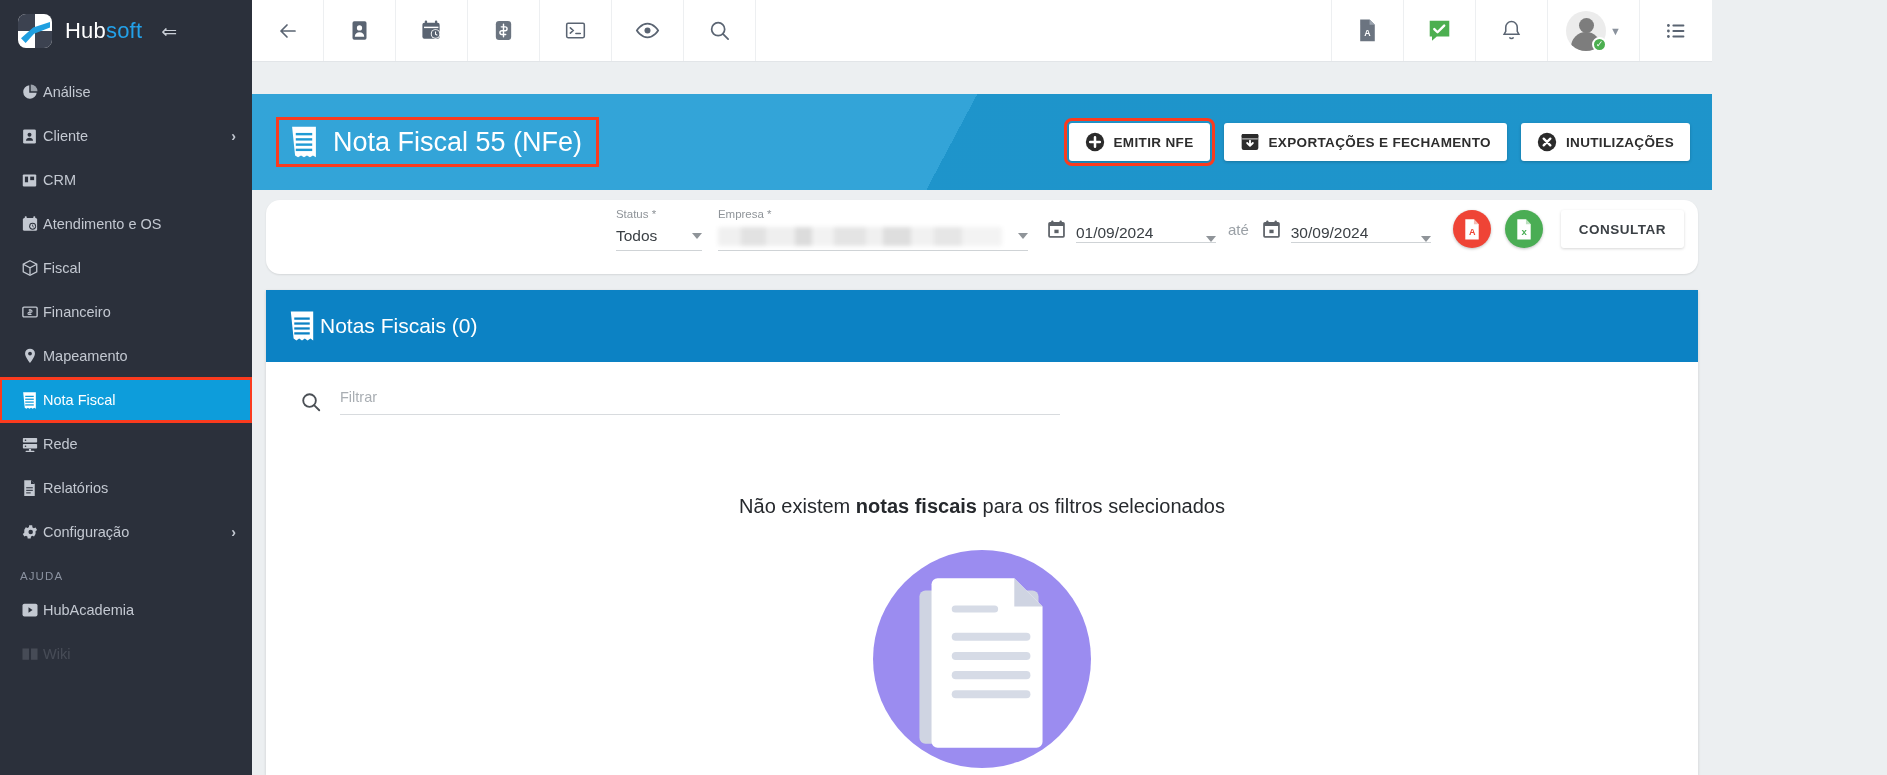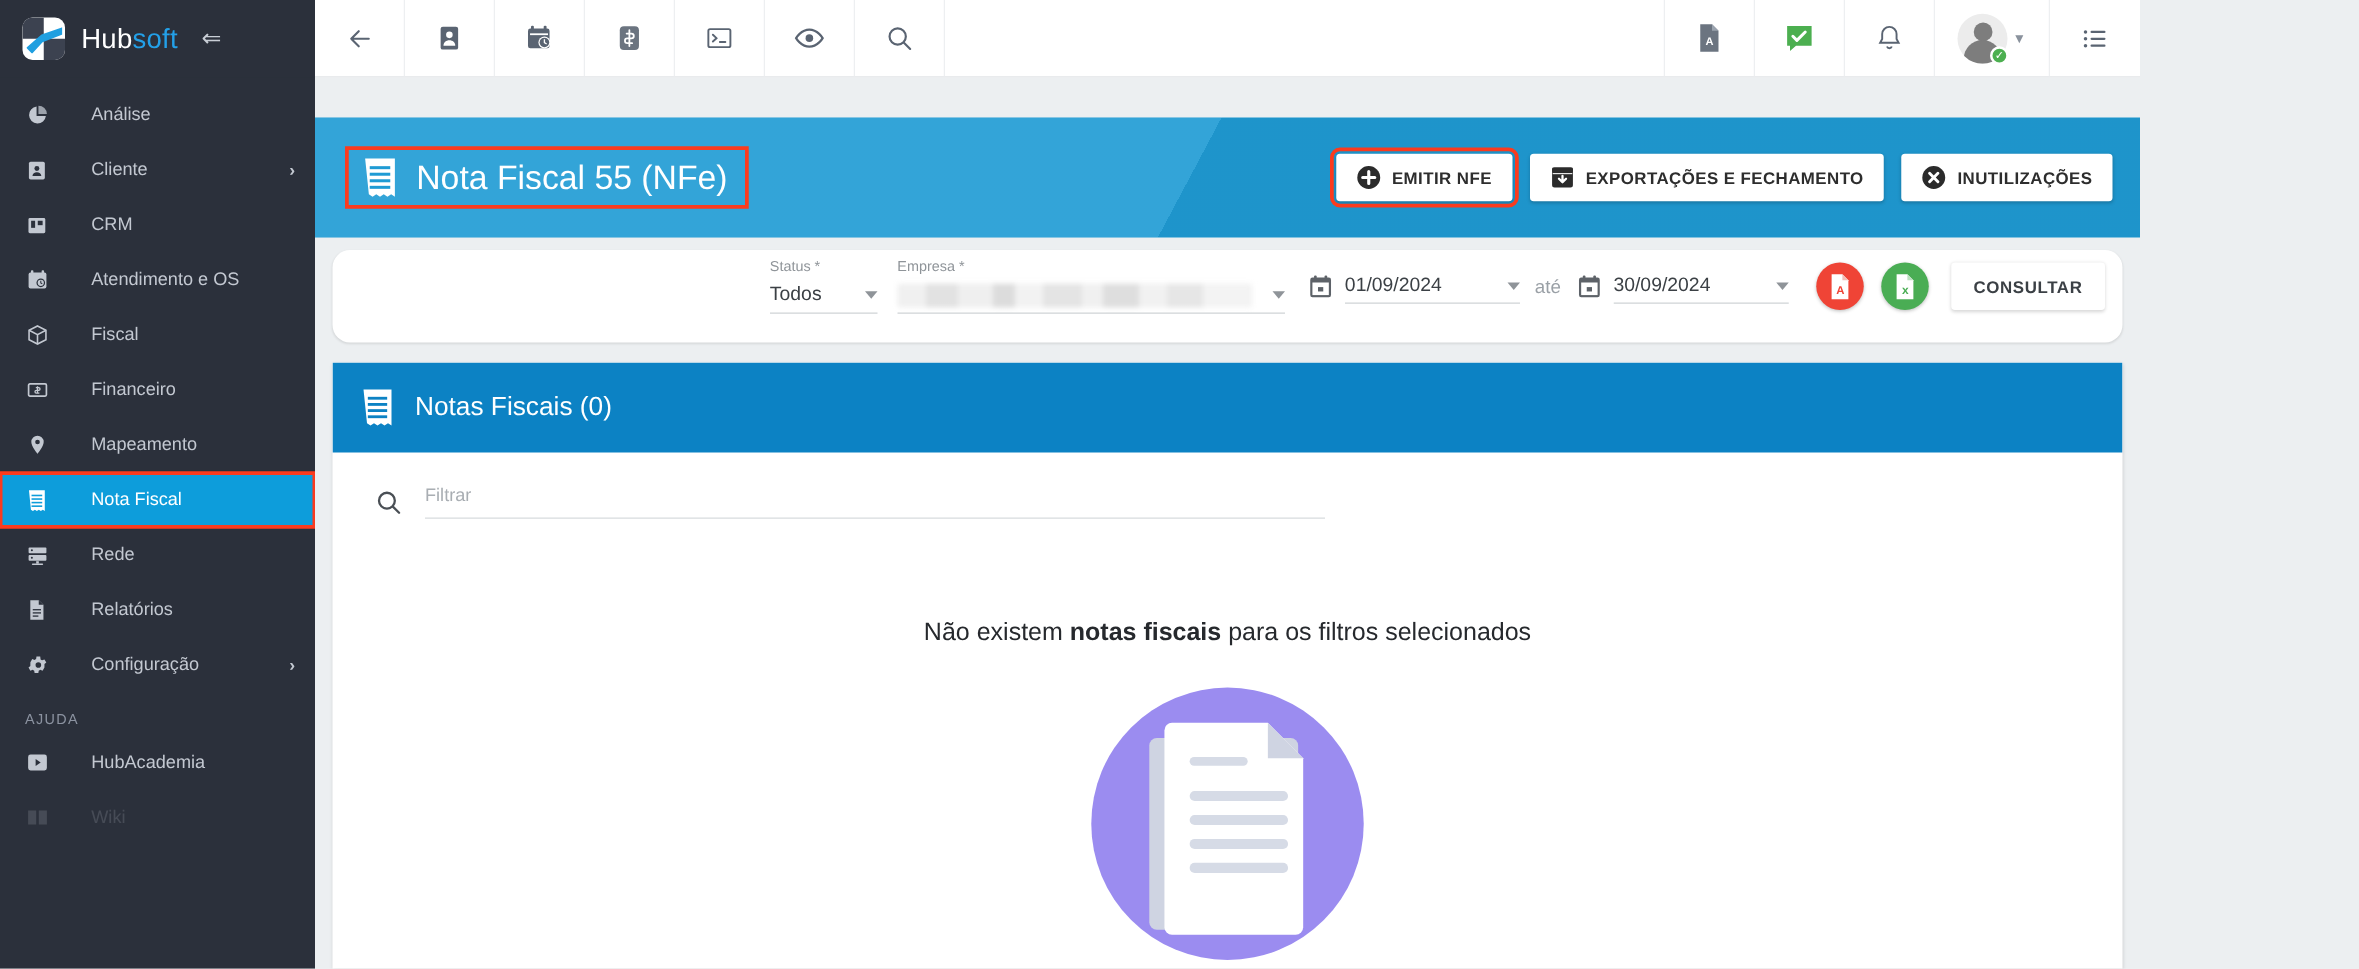--- a/index.html
+++ b/index.html
@@ -39,21 +39,21 @@
     clip-path: polygon(0% 78%, 42% 30%, 100% 4%, 100% 30%, 45% 58%, 16% 100%);
   }
   .brand-txt { font-size: 22px; font-weight: 400; letter-spacing: .2px; }
   .brand-txt .hub { color: #ffffff; }
   .brand-txt .soft { color: #23a0e8; }
   .collapse-arrow { color: #c9ced6; font-size: 19px; margin-left: 6px; line-height: 1; }
 
   .sb-nav { flex: 1; padding-top: 8px; }
   .sb-item {
     height: 44px; display: flex; align-items: center;
-    padding: 0 16px 0 20px; gap: 34px;
+    padding: 0 16px 0 20px; gap: 4px;
     color: #c3c8d1; font-size: 14.5px; cursor: pointer;
     position: relative;
   }
   .sb-item .ico { width: 19px; height: 19px; flex: none; display: flex; align-items: center; justify-content: center; color: #c3c8d1; }
   .sb-item .ico svg { display: block; }
   .sb-item .lbl { flex: 1; white-space: nowrap; }
   .sb-item .chev { font-size: 14px; color: #c3c8d1; font-weight: 600; }
   .sb-item.active { background: #0d9ddb; color: #ffffff; }
   .sb-item.active .ico { color: #ffffff; }
   .sb-item.hl-box {
@@ -157,21 +157,21 @@
     flex: 1; height: 19px; margin-right: 10px;
     background:
       linear-gradient(90deg,#f0f0f0 0 8%, #e2e2e2 8% 17%, #efefef 17% 27%, #dcdcdc 27% 33%,
       #f2f2f2 33% 41%, #e4e4e4 41% 52%, #f0f0f0 52% 58%, #dedede 58% 68%,
       #f1f1f1 68% 76%, #e6e6e6 76% 86%, #f3f3f3 86% 100%);
     filter: blur(2.2px); border-radius: 2px;
   }
   .f-date { display: flex; align-items: center; gap: 9px; margin-left: 18px; }
   .cal-ico { width: 21px; height: 21px; color: #5d6268; flex: none; }
   .date-line {
-    border-bottom: 1px solid #cfd3d6; display: flex; align-items: center;
+    border-bottom: 1px solid #cfd3d6; display: flex; align-items: flex-end;
     justify-content: space-between; gap: 6px; height: 28px; width: 140px;
   }
   .date-val { font-size: 15.5px; color: #3b4045; }
   .ate { font-size: 15px; color: #9aa0a6; margin: 0 12px; }
   .fab {
     width: 38px; height: 38px; border-radius: 50%;
     display: flex; align-items: center; justify-content: center;
     cursor: pointer; flex: none; box-shadow: 0 1px 3px rgba(0,0,0,.25);
   }
   .fab.pdf { background: #ef4436; margin-left: 22px; }
@@ -184,21 +184,21 @@
   }
 
   
   .card {
     margin: 16px 14px 0 14px; background: #ffffff;
     flex: 1; display: flex; flex-direction: column; overflow: hidden;
     box-shadow: 0 1px 3px rgba(0,0,0,.14);
   }
   .card-head {
     height: 72px; min-height: 72px; background: #0c82c4;
-    display: flex; align-items: center; gap: 16px; padding-left: 22px;
+    display: flex; align-items: center; gap: 4px; padding-left: 22px;
   }
   .card-head .chi { width: 28px; height: 32px; flex: none; }
   .card-title { color: #fff; font-size: 21px; }
   .card-body { flex: 1; padding: 26px 34px 0 34px; position: relative; }
   .search-row { display: flex; align-items: center; gap: 18px; max-width: 760px; }
   .search-ico { width: 22px; height: 22px; color: #4a4f55; flex: none; }
   .search-line { flex: 1; border-bottom: 1px solid #d8dbde; padding-bottom: 8px; }
   .search-ph { font-size: 14.5px; color: #a9aeb3; }
   .empty-wrap { margin-top: 80px; display: flex; flex-direction: column; align-items: center; }
   .empty-msg { font-size: 20px; color: #26292d; }

